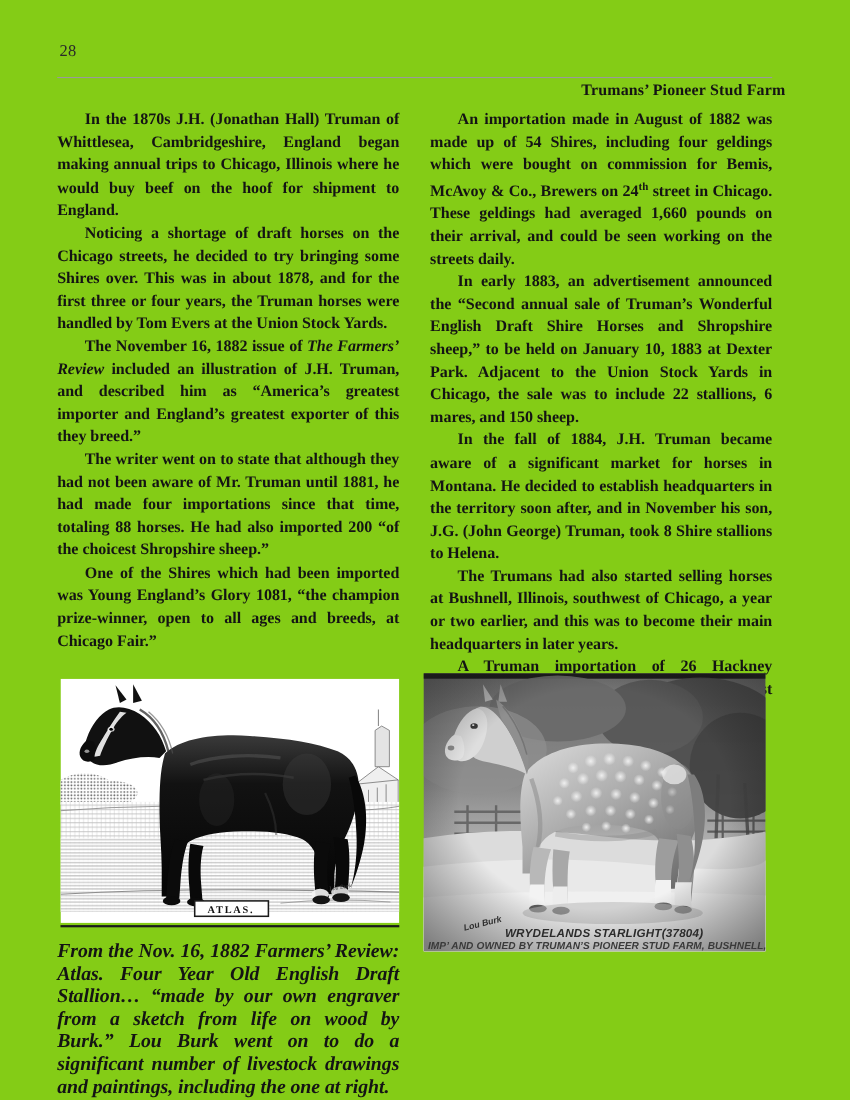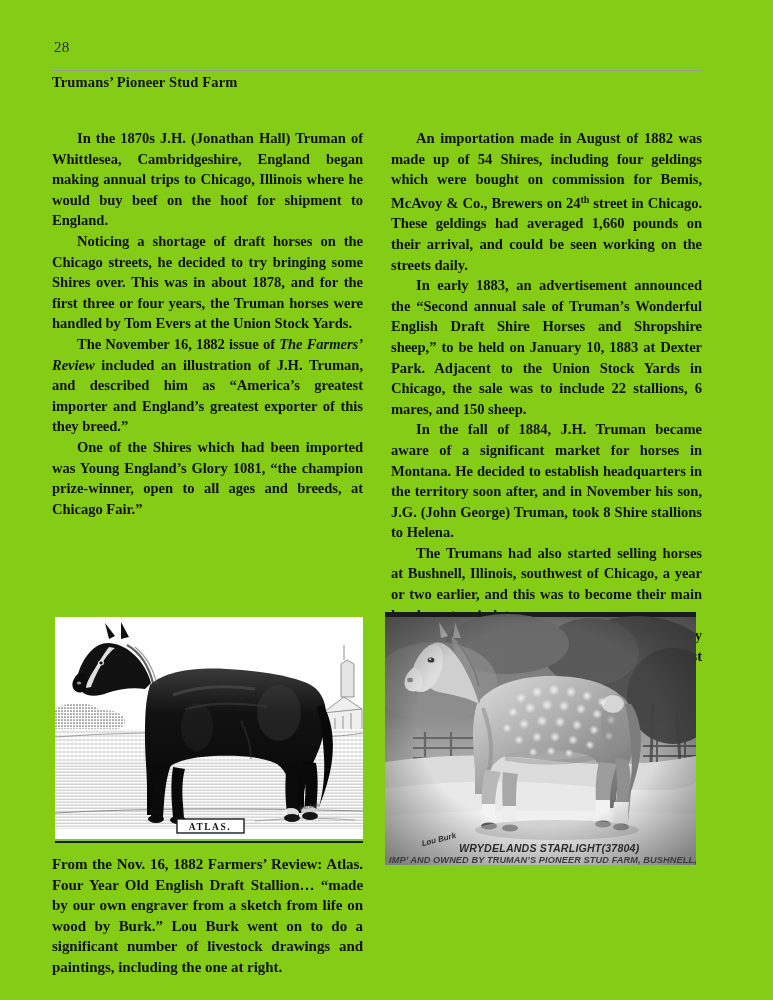--- a/index.html
+++ b/index.html
@@ -35,42 +35,41 @@
   .head-rule {
     position: absolute;
     left: 52px;
     top: 70px;
     width: 650px;
     height: 1px;
     background: #9a9a9a;
   }
   .running-title {
     position: absolute;
-    left: 52px;
+    left: 64px;
     top: 74px;
     width: 650px;
-    text-align: left;
+    text-align: right;
     font-size: 14.5px;
     font-weight: bold;
     letter-spacing: 0.15px;
     color: #141414;
   }
 
   
   .columns {
     position: absolute;
     left: 52px;
     top: 99px;
     width: 650px;
     display: flex;
     gap: 28px;
   }
   .col {
     width: 311px;
-    margin-top: 29px;
   }
   p.body {
     margin: 0;
     text-indent: 25px;
     text-align: justify;
     font-size: 14.6px;
     line-height: 20.6px;
     font-weight: bold;
     letter-spacing: -0.05px;
     color: #141414;
@@ -120,42 +119,44 @@
   .cap-right {
     position: absolute;
     left: 390px;
     top: 878px;
     width: 306px;
   }
 
   p.caption {
     margin: 0;
     text-align: justify;
-    font-size: 15px;
+    font-size: 18px;
     line-height: 20.6px;
     font-weight: bold;
     letter-spacing: -0.05px;
     color: #141414;
+    font-style: italic;
   }
 </style>
 </head>
 <body>
 
 <div class="page">
 
   <div class="folio">28</div>
   <div class="head-rule"></div>
   <div class="running-title">Trumans’ Pioneer Stud Farm</div>
 
   <div class="columns">
 
     <div class="col">
       <p class="body">In the 1870s J.H. (Jonathan Hall) Truman of Whittlesea, Cambridgeshire, England began making annual trips to Chicago, Illinois where he would buy beef on the hoof for shipment to England.</p>
       <p class="body">Noticing a shortage of draft horses on the Chicago streets, he decided to try bringing some Shires over. This was in about 1878, and for the first three or four years, the Truman horses were handled by Tom Evers at the Union Stock Yards.</p>
       <p class="body"><span>The November 16, 1882 issue of </span><i>The Farmers’ Review</i><span> included an illustration of J.H. Truman, and described him as “America’s greatest importer and England’s greatest exporter of this they breed.”</span></p>
+      <p class="body">The writer went on to state that although they had not been aware of Mr. Truman until 1881, he had made four importations since that time, totaling 88 horses. He had also imported 200 “of the choicest Shropshire sheep.”</p>
       <p class="body">One of the Shires which had been imported was Young England’s Glory 1081, “the champion prize-winner, open to all ages and breeds, at Chicago Fair.”</p>
     </div>
 
     <div class="col">
       <p class="body"><span>An importation made in August of 1882 was made up of 54 Shires, including four geldings which were bought on commission for Bemis, McAvoy &amp; Co., Brewers on 24</span><sup>th</sup><span> street in Chicago. These geldings had averaged 1,660 pounds on their arrival, and could be seen working on the streets daily.</span></p>
       <p class="body">In early 1883, an advertisement announced the “Second annual sale of Truman’s Wonderful English Draft Shire Horses and Shropshire sheep,” to be held on January 10, 1883 at Dexter Park. Adjacent to the Union Stock Yards in Chicago, the sale was to include 22 stallions, 6 mares, and 150 sheep.</p>
       <p class="body">In the fall of 1884, J.H. Truman became aware of a significant market for horses in Montana. He decided to establish headquarters in the territory soon after, and in November his son, J.G. (John George) Truman, took 8 Shire stallions to Helena.</p>
       <p class="body">The Trumans had also started selling horses at Bushnell, Illinois, southwest of Chicago, a year or two earlier, and this was to become their main headquarters in later years.</p>
       <p class="body">A Truman importation of 26 Hackney stallions in 1886 was thought to be the largest shipment of Hackneys made to the U.S.</p>
     </div>

